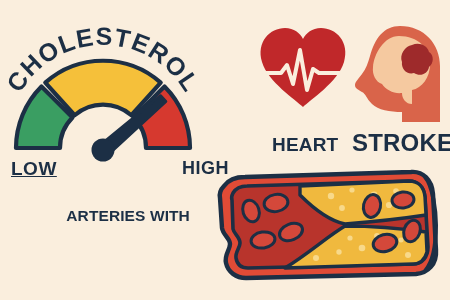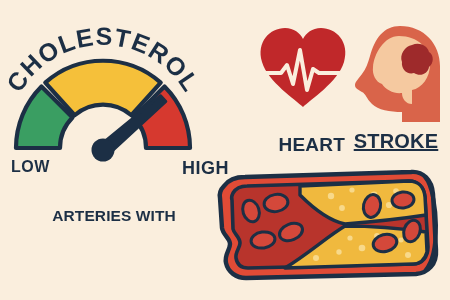--- a/index.html
+++ b/index.html
@@ -12,25 +12,25 @@
   #canvas{position:absolute;inset:0;width:450px;height:300px;}
   .txt{
     position:absolute;
     font-family:"Liberation Sans", sans-serif;
     font-weight:bold;
     color:#1c2f45;
     letter-spacing:0.2px;
     white-space:pre;
     line-height:1.04;
   }
-  #low-label{left:11px;top:159px;font-size:16px;letter-spacing:0.5px;}
+  #low-label{left:11px;top:159px;font-size:19px;letter-spacing:0.5px;text-decoration:underline;}
   #high-label{left:158px;top:159px;font-size:18px;letter-spacing:0.5px;margin-left:24px;}
-  #artery-caption{left:44px;top:192px;font-size:15.5px;width:160px;letter-spacing:0.1px;}
-  #heart-label{left:261px;top:115px;font-size:19px;text-align:right;width:84px;letter-spacing:0.2px;}
-  #stroke-label{left:352px;top:131px;font-size:20px;text-align:center;width:88px;letter-spacing:0.2px;text-decoration:underline;}
+  #artery-caption{left:44px;top:192px;font-size:15.5px;text-align:center;width:160px;letter-spacing:0.1px;}
+  #heart-label{left:261px;top:115px;font-size:19px;text-align:left;width:84px;letter-spacing:0.2px;}
+  #stroke-label{left:352px;top:131px;font-size:24px;text-align:center;width:88px;letter-spacing:0.2px;}
 </style>
 </head>
 <body>
 
 <svg id="canvas" viewBox="0 0 450 300">
   <rect x="0" y="0" width="450" height="300" fill="#faeedd"></rect>
 
   <g>
 
     <path d="M 16,148 A 87,87 0 0,1 41.48,86.48 L 72.52,117.52 A 43,43 0 0,0 60,148 Z" fill="#3a9e62" stroke="#1c2f45" stroke-width="4.2" stroke-linejoin="round"></path>

